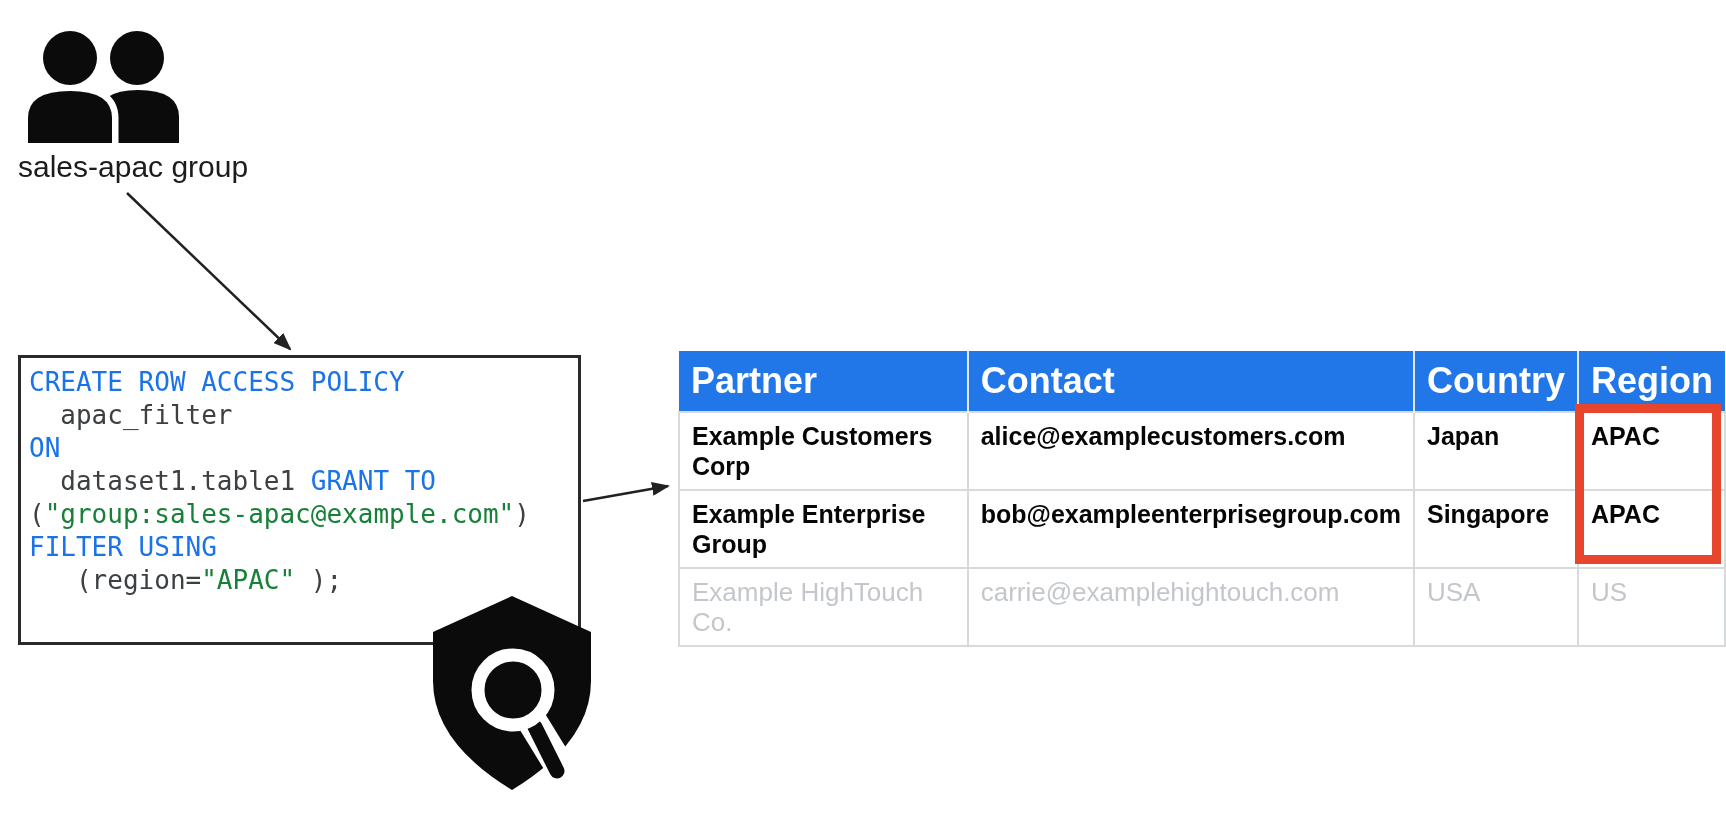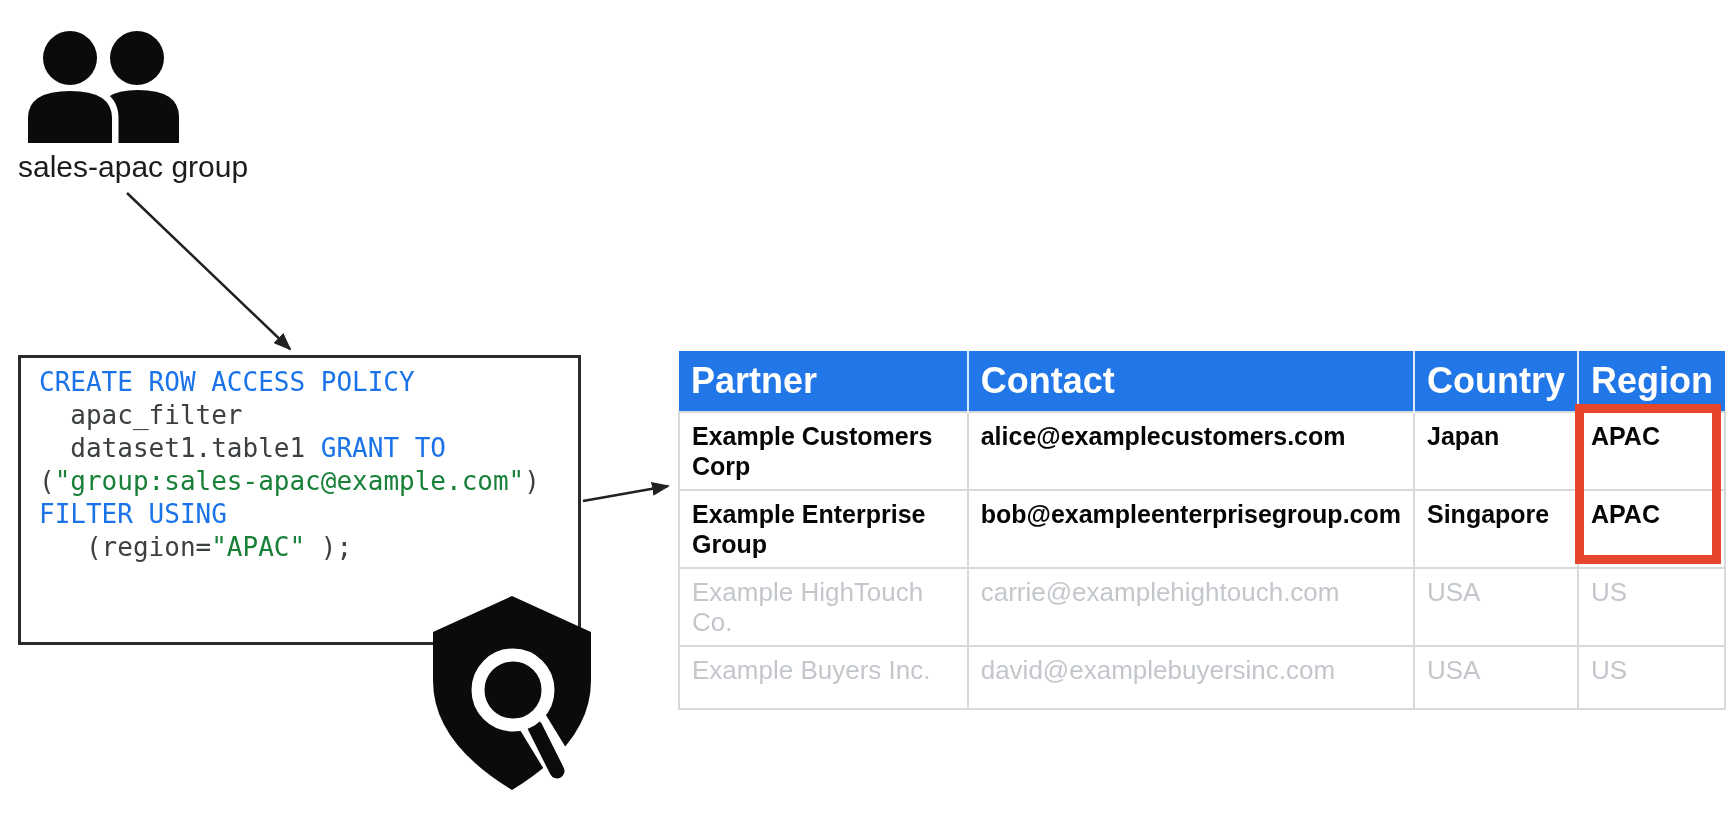--- a/index.html
+++ b/index.html
@@ -10,21 +10,21 @@
   
   .arrows{position:absolute;left:0;top:0;width:1726px;height:814px;pointer-events:none;}
 
   
   .group-icon{position:absolute;left:18px;top:30px;}
   .group-label{position:absolute;left:18px;top:150px;font-size:30px;color:#1c1c1c;white-space:nowrap;}
 
   
   .code-box{position:absolute;left:18px;top:355px;width:563px;height:290px;
             box-sizing:border-box;border:3px solid #2a2a2a;background:#fff;
-            padding:8px 18px;font-family:"DejaVu Sans Mono","Liberation Mono",monospace;
+            padding:8px 8px;font-family:"DejaVu Sans Mono","Liberation Mono",monospace;
             font-size:26px;line-height:33px;}
   .code-line{white-space:pre;}
   .code-line .kw{color:var(--code-blue,#1a73e8);}
   .code-line .id{color:var(--code-ink,#3c4043);}
   .code-line .str{color:var(--code-green,#188038);}
 
   
   .shield{position:absolute;left:429px;top:593px;}
 
   
@@ -71,20 +71,21 @@
 
     <circle cx="52" cy="28" r="27" fill="#0b0b0b"></circle>
     <path d="M10,113 V88 Q10,61 52,61 Q94,61 94,88 V113 Z" fill="#0b0b0b"></path>
   </svg>
 
   <div class="group-label">sales-apac group</div>
 
   <div class="code-box">
     <div class="code-line"><span class="kw">CREATE ROW ACCESS POLICY</span></div>
     <div class="code-line"><span class="id">  apac_filter</span></div>
+    <div class="code-line"><span class="kw">ON</span></div>
     <div class="code-line"><span class="id">  dataset1.table1 </span><span class="kw">GRANT TO</span></div>
     <div class="code-line"><span class="id">(</span><span class="str">"group:sales-apac@example.com"</span><span class="id">)</span></div>
     <div class="code-line"><span class="kw">FILTER USING</span></div>
     <div class="code-line"><span class="id">   (region=</span><span class="str">"APAC"</span><span class="id"> );</span></div>
   </div>
 
   <svg class="shield" width="166" height="200" viewBox="0 0 166 200">
     <path d="M83,3 L162,39 L162,88 Q162,149 83,197 Q4,149 4,88 L4,39 Z" fill="#0b0b0b"></path>
     <line x1="103" y1="128" x2="141" y2="190" stroke="#ffffff" stroke-width="30"></line>
     <line x1="106" y1="134" x2="128" y2="178" stroke="#0b0b0b" stroke-width="15" stroke-linecap="round"></line>
@@ -118,24 +119,18 @@
         <td>bob@exampleenterprisegroup.com</td>
         <td>Singapore</td>
         <td>APAC</td>
       </tr>
       <tr class="r3 muted">
         <td>Example HighTouch Co.</td>
         <td>carrie@examplehightouch.com</td>
         <td>USA</td>
         <td>US</td>
       </tr>
-      <tr class="r4 muted">
-        <td>Example Buyers Inc.</td>
-        <td>david@examplebuyersinc.com</td>
-        <td>USA</td>
-        <td>US</td>
-      </tr>
     </tbody>
   </table>
 
   <div class="region-highlight"></div>
 
 </div>
 
 </body></html>

